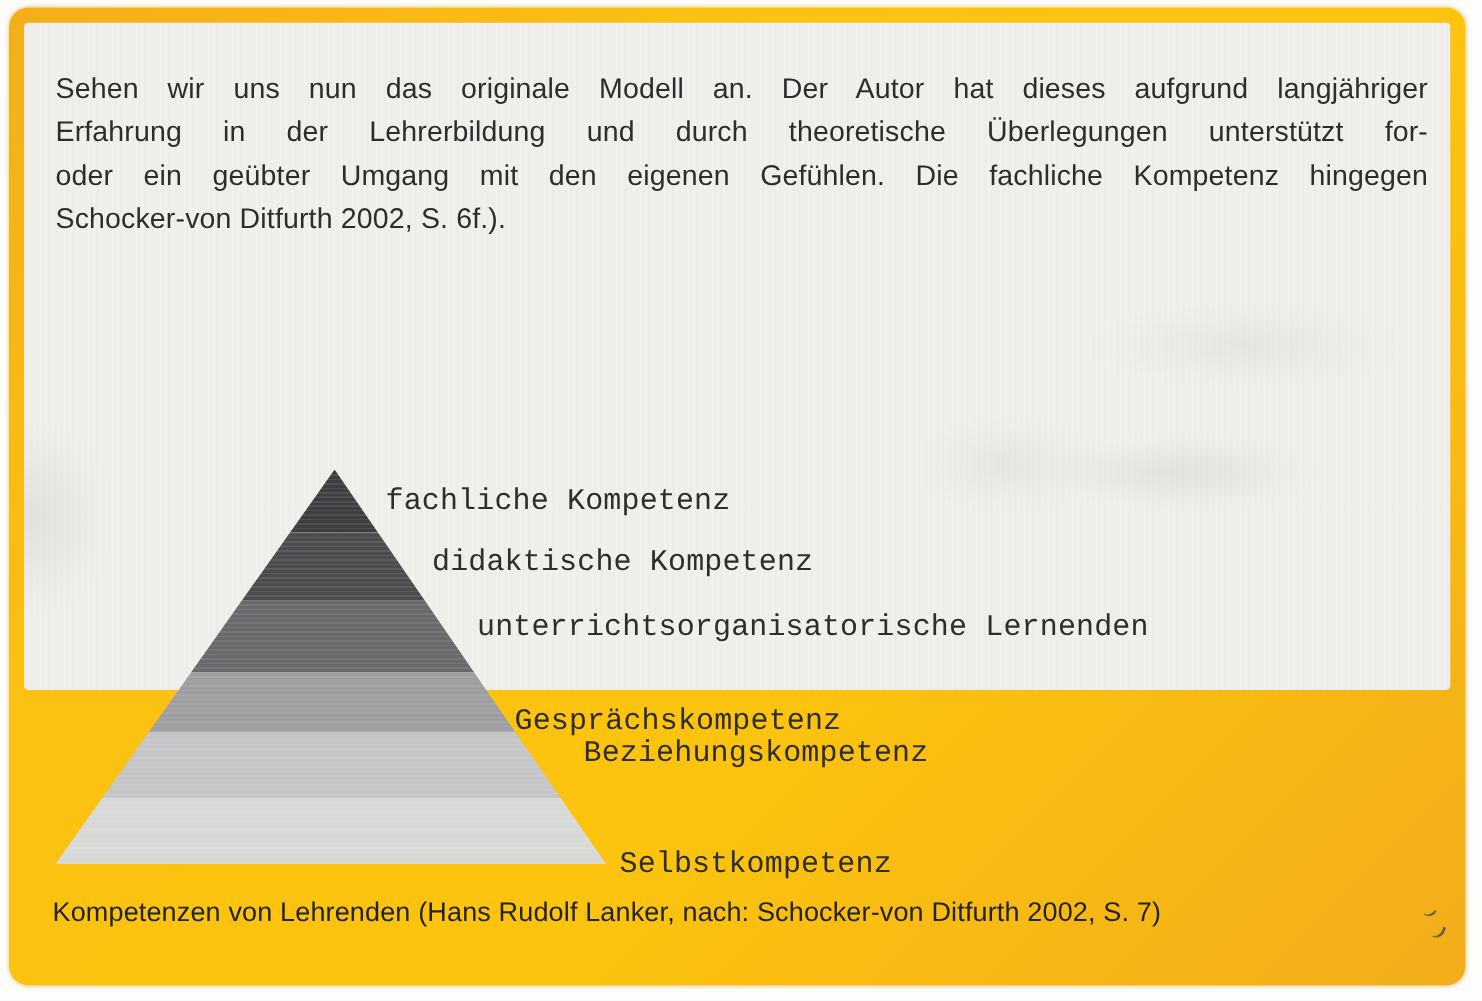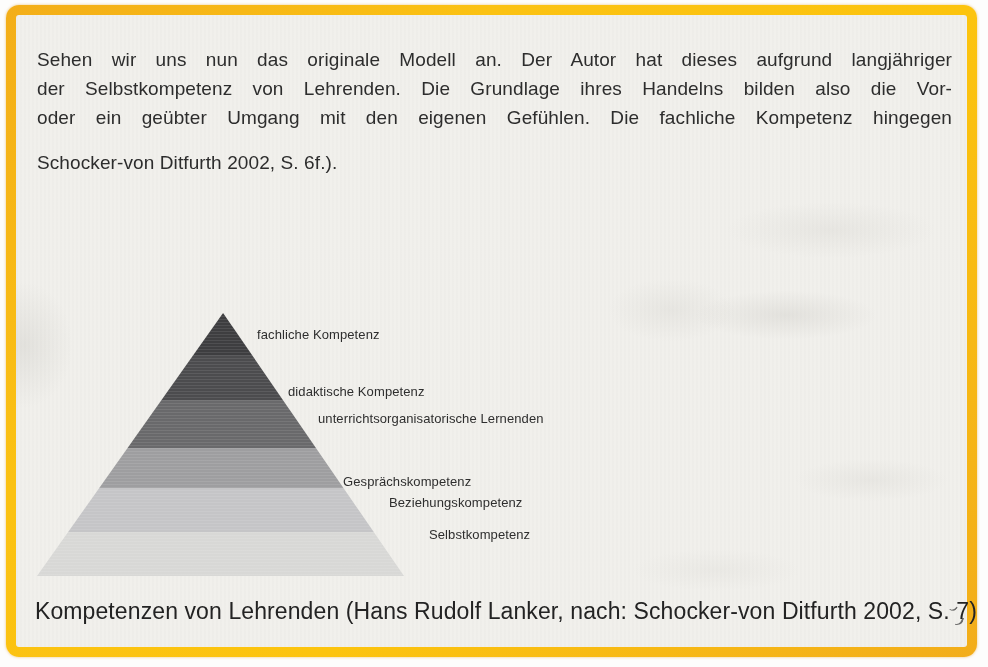--- a/index.html
+++ b/index.html
@@ -20,21 +20,21 @@
     width: 971px; height: 652px;
     border-radius: 13px;
     background: linear-gradient(135deg, #f3ae19 0%, #fbc213 30%, #fcc40e 60%, #f2ad1a 100%);
     box-shadow: 0 0 3px rgba(222,150,20,0.55);
   }
 
   
   .page {
     position: absolute;
     left: 10px; top: 10px;
-    width: 951px; height: 632px;
+    width: 951px; height: 445px;
     border-radius: 3px;
     background:
       radial-gradient(ellipse 130px 35px at 770px 300px, rgba(178,176,170,0.22), transparent 70%),
       radial-gradient(ellipse 150px 40px at 815px 215px, rgba(183,181,175,0.16), transparent 70%),
       radial-gradient(ellipse 110px 30px at 855px 465px, rgba(183,181,175,0.15), transparent 70%),
       radial-gradient(ellipse 90px 45px at 655px 295px, rgba(188,186,180,0.18), transparent 70%),
       radial-gradient(ellipse 120px 30px at 700px 555px, rgba(188,186,180,0.12), transparent 70%),
       radial-gradient(ellipse 70px 90px at 8px 330px, rgba(170,168,162,0.20), transparent 70%),
       repeating-linear-gradient(90deg, rgba(0,0,0,0.010) 0 2px, rgba(255,255,255,0.012) 2px 4px),
       #f1f0ec;
@@ -51,52 +51,52 @@
   }
   .paragraph .pline {
     text-align: justify;
     text-align-last: justify;
     white-space: normal;
     height: 29px;
     overflow: hidden;
   }
   .paragraph .pline.last {
     text-align-last: left;
-    margin-top: 16px;
   }
 
   .pyramid {
     position: absolute;
     left: 21px; top: 298px;
     width: 367px; height: 263px;
     clip-path: polygon(50.7% 0%, 100% 100%, 0% 100%);
     display: flex;
     flex-direction: column;
   }
   .pyramid .layer { width: 100%; }
   .pyramid .scanlines {
     position: absolute;
     left: 0; top: 0; right: 0; bottom: 0;
     background: repeating-linear-gradient(180deg, rgba(255,255,255,0.09) 0 1px, transparent 1px 3px);
     pointer-events: none;
   }
 
   .pyr-label {
     position: absolute;
-    font-size: 13px;
+    font-size: 20px;
     line-height: 22px;
     color: #2e2e2e;
     white-space: nowrap;
     letter-spacing: 0.1px;
+    font-family: Liberation Mono, monospace;
   }
 
   .caption {
     position: absolute;
     left: 19px; top: 583px;
-    font-size: 23px;
+    font-size: 18px;
     color: #232323;
     letter-spacing: 0.1px;
     white-space: nowrap;
   }
 
   .artifact {
     position: absolute;
     width: 5px; height: 8px;
     border-right: 2px solid #4a4a4a;
     border-bottom: 1px solid #555;
@@ -109,42 +109,42 @@
 </style>
 </head>
 <body>
 
 <div class="stage">
   <div class="frame">
     <div class="page">
 
       <div class="paragraph" id="paragraph">
           <div class="pline">Sehen wir uns nun das originale Modell an. Der Autor hat dieses aufgrund langjähriger</div>
-          <div class="pline">der Selbstkompetenz von Lehrenden. Die Grundlage ihres Handelns bilden also die Vor-</div>
+          <div class="pline">Erfahrung in der Lehrerbildung und durch theoretische Überlegungen unterstützt for-</div>
           <div class="pline">oder ein geübter Umgang mit den eigenen Gefühlen. Die fachliche Kompetenz hingegen</div>
           <div class="pline last">Schocker-von Ditfurth 2002, S. 6f.).</div>
         </div>
 
       <div class="pyramid" id="pyramid">
           <div class="layer" style="height: 42px; background: rgb(62, 62, 64);"></div>
           <div class="layer" style="height: 45px; background: rgb(76, 76, 78);"></div>
           <div class="layer" style="height: 48px; background: rgb(105, 105, 107);"></div>
           <div class="layer" style="height: 40px; background: rgb(158, 158, 160);"></div>
           <div class="layer" style="height: 44px; background: rgb(197, 197, 199);"></div>
           <div class="layer" style="height: 44px; background: rgb(216, 216, 214);"></div>
           <div class="scanlines"></div>
         </div>
 
       <div id="pyramid-labels">
           <div class="pyr-label" style="left: 241px; top: 309px;">fachliche Kompetenz</div>
-          <div class="pyr-label" style="left: 272px; top: 350px; margin-top: 16px;">didaktische Kompetenz</div>
+          <div class="pyr-label" style="left: 272px; top: 350px;">didaktische Kompetenz</div>
           <div class="pyr-label" style="left: 302px; top: 393px;">unterrichtsorganisatorische Lernenden</div>
           <div class="pyr-label" style="left: 327px; top: 456px;">Gesprächskompetenz</div>
           <div class="pyr-label" style="left: 362px; top: 477px; margin-left: 11px;">Beziehungskompetenz</div>
-          <div class="pyr-label" style="left: 397px; top: 509px; margin-left: 16px;">Selbstkompetenz</div>
+          <div class="pyr-label" style="left: 397px; top: 551px;">Selbstkompetenz</div>
         </div>
 
       <div class="caption">Kompetenzen von Lehrenden (Hans Rudolf Lanker, nach: Schocker-von Ditfurth 2002, S. 7)</div>
 
       <span class="artifact a1"></span>
       <span class="artifact a2"></span>
 
     </div>
   </div>
 </div>

